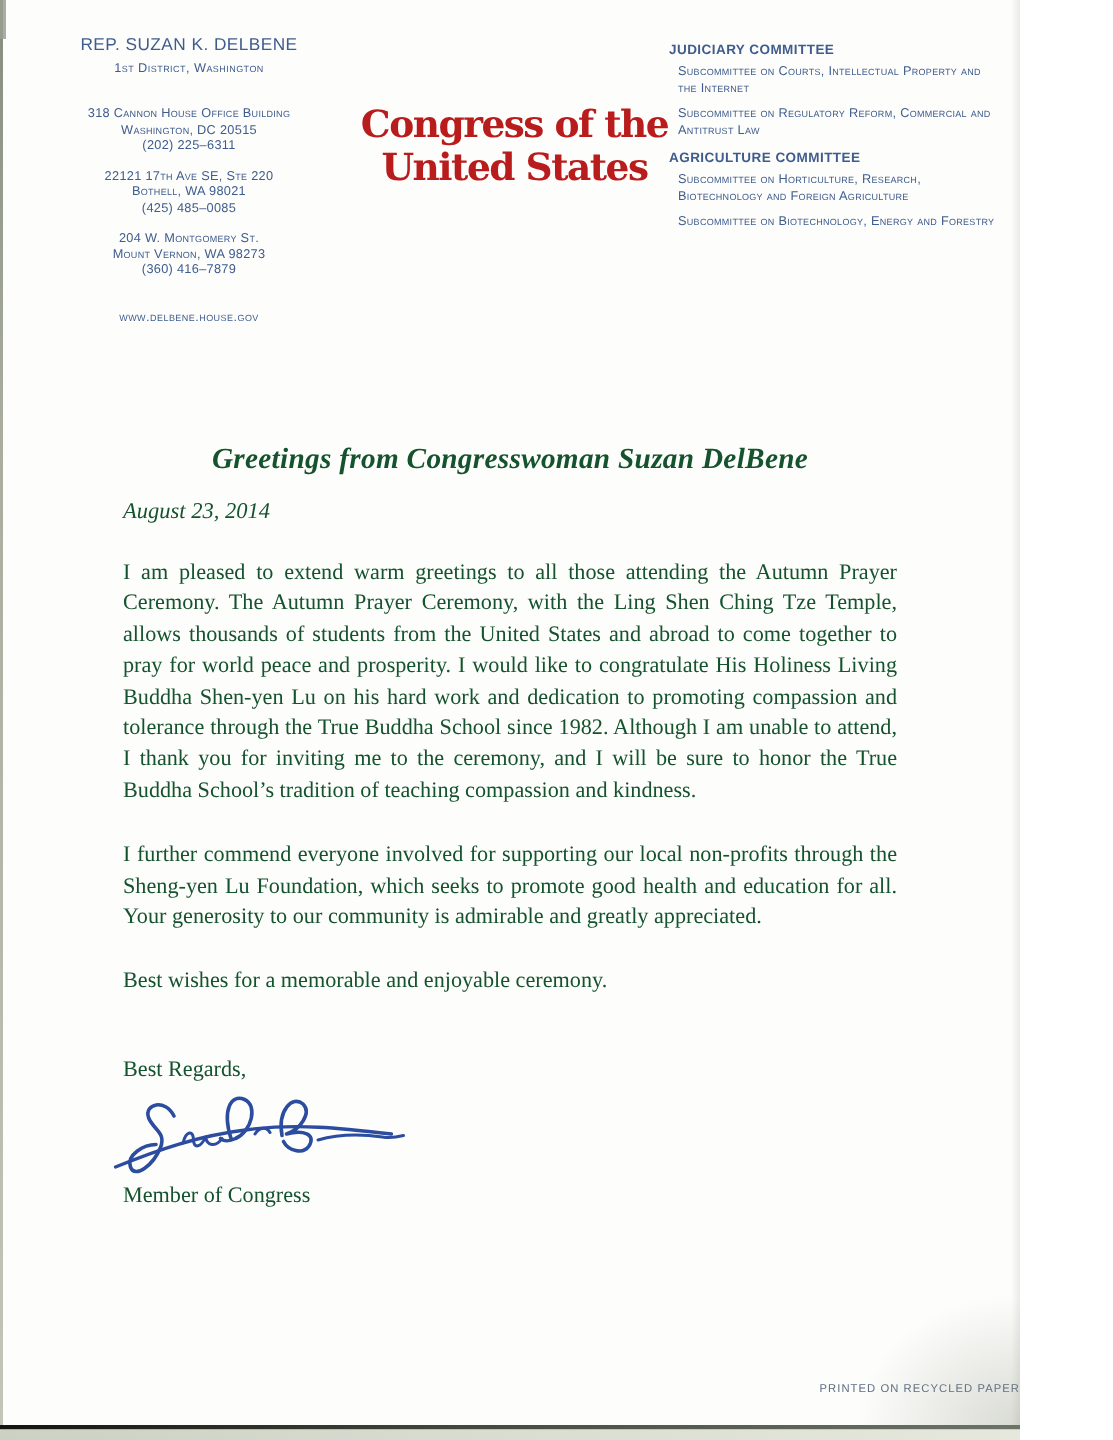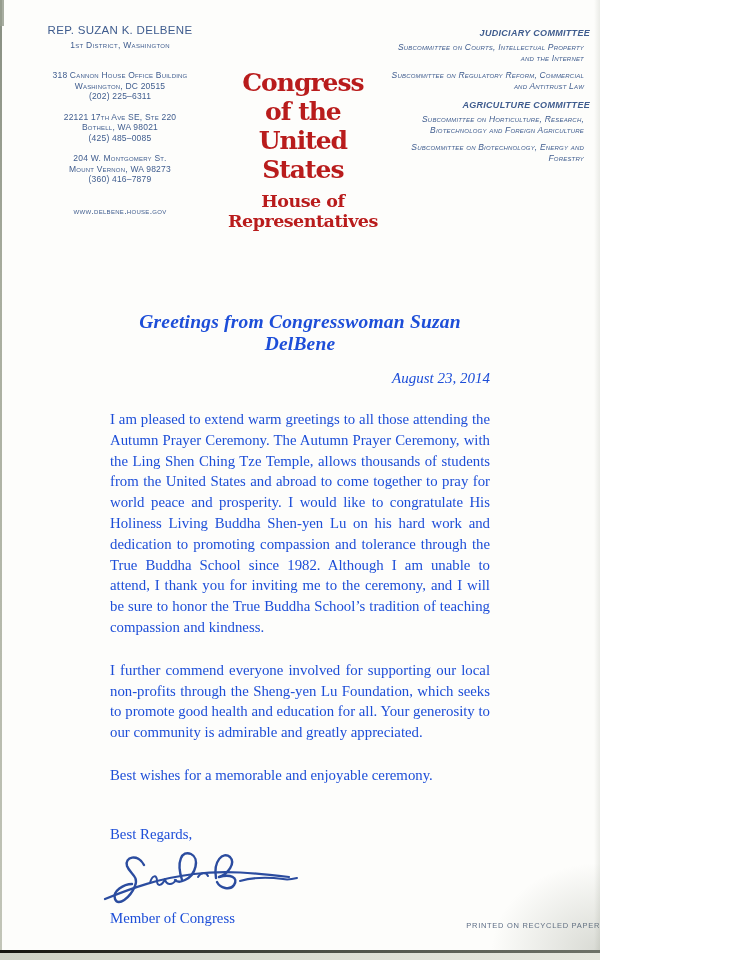--- a/index.html
+++ b/index.html
@@ -1,18 +1,18 @@
 <!DOCTYPE html>
 <html><head>
 <meta charset="utf-8">
 <style>
   * { margin:0; padding:0; box-sizing:border-box; }
   html,body { background:#ffffff; }
   .paper {
-    position:relative; width:600px; height:960px; overflow:hidden;
+    position:relative; width:680px; height:960px; overflow:hidden;
     background:#fdfdfb;
     font-family:"Liberation Serif", serif;
   }
   
   .edge-left { position:absolute; left:0; top:0; bottom:10px; width:2px;
     background:linear-gradient(#868d80,#a8ad9e 30%,#c2c5b8); z-index:5; }
   .edge-left-smudge { position:absolute; left:0; top:0; width:4px; height:26px;
     background:#99a091; opacity:.85; z-index:6; }
   .edge-bottom-line { position:absolute; left:0; right:0; bottom:7px; height:3px;
     background:linear-gradient(to right,#14140e,#4c5147 55%,#6e7367); z-index:5; }
@@ -31,31 +31,31 @@
   .lh-district { font-size:8.5px; font-variant:small-caps; letter-spacing:.3px; margin-bottom:20px; }
   .office { font-size:8.5px; line-height:10.5px; font-variant:small-caps; letter-spacing:.2px; margin-bottom:10px; }
   .lh-web { font-size:8.5px; font-variant:small-caps; letter-spacing:.3px; margin-top:21px; }
 
   .lh-center { flex:1; text-align:center; color:#b91c1c; padding-top:44px; }
   .congress-title { font-family:"DejaVu Serif", serif; font-weight:bold; font-size:25px;
     letter-spacing:-1px; }
   .chamber-title { font-family:"DejaVu Serif", serif; font-weight:bold; font-size:17.5px;
     letter-spacing:-.5px; margin-top:7px; }
 
-  .lh-right { width:224px; text-align:right; padding-top:4px;font-style:italic; }
+  .lh-right { width:224px; text-align:left; padding-top:4px; }
   .comm-name { font-size:9px; font-weight:bold; letter-spacing:.3px; margin:9px 0 4px; }
   .comm-name:first-child { margin-top:0; }
   .subcomm { font-size:8.5px; line-height:10.5px; font-variant:small-caps; letter-spacing:.2px;
     margin-bottom:7px; padding:0 6px; }
 
   
-  .letter-main { margin:0 110px; color:#1d4ed8; }
+  .letter-main { margin:0 82px; color:#14532d; }
   .letter-title { text-align:center; font-weight:bold; font-style:italic;
     font-size:19.5px; margin-top:80px; letter-spacing:.2px; }
-  .letter-date { text-align:right; font-style:italic; font-size:15px; margin-top:15px; }
+  .letter-date { text-align:left; font-style:italic; font-size:15px; margin-top:15px; }
   .para { font-size:14.8px; line-height:20.8px; text-align:justify; margin-top:22px; }
   .closing { font-size:14.8px; margin-top:40px; }
   .signature-wrap { margin:4px 0 0 -8px; height:62px; }
   .signer-name, .signer-title { font-size:14.8px; line-height:19.5px; }
 
   
   .footer { position:absolute; bottom:30px; left:0; width:100%; text-align:right;
     font-family:"Liberation Sans", sans-serif; font-size:7.5px; letter-spacing:.7px;
     color:#5d6d86; z-index:2; }
 </style>
@@ -84,21 +84,20 @@
         <div>204 W. Montgomery St.</div>
         <div>Mount Vernon, WA 98273</div>
         <div>(360) 416–7879</div>
       </div>
 
       <div class="lh-web">www.delbene.house.gov</div>
     </div>
 
     <div class="lh-center">
       <div class="congress-title">Congress of the United States</div>
-      <div class="chamber-title">House of Representatives</div>
     </div>
 
     <div class="lh-right">
       <div class="comm-name">JUDICIARY COMMITTEE</div>
       <div class="subcomm">Subcommittee on Courts, Intellectual Property and the Internet</div>
       <div class="subcomm">Subcommittee on Regulatory Reform, Commercial and Antitrust Law</div>
 
       <div class="comm-name">AGRICULTURE COMMITTEE</div>
       <div class="subcomm">Subcommittee on Horticulture, Research, Biotechnology and Foreign Agriculture</div>
       <div class="subcomm">Subcommittee on Biotechnology, Energy and Forestry</div>

